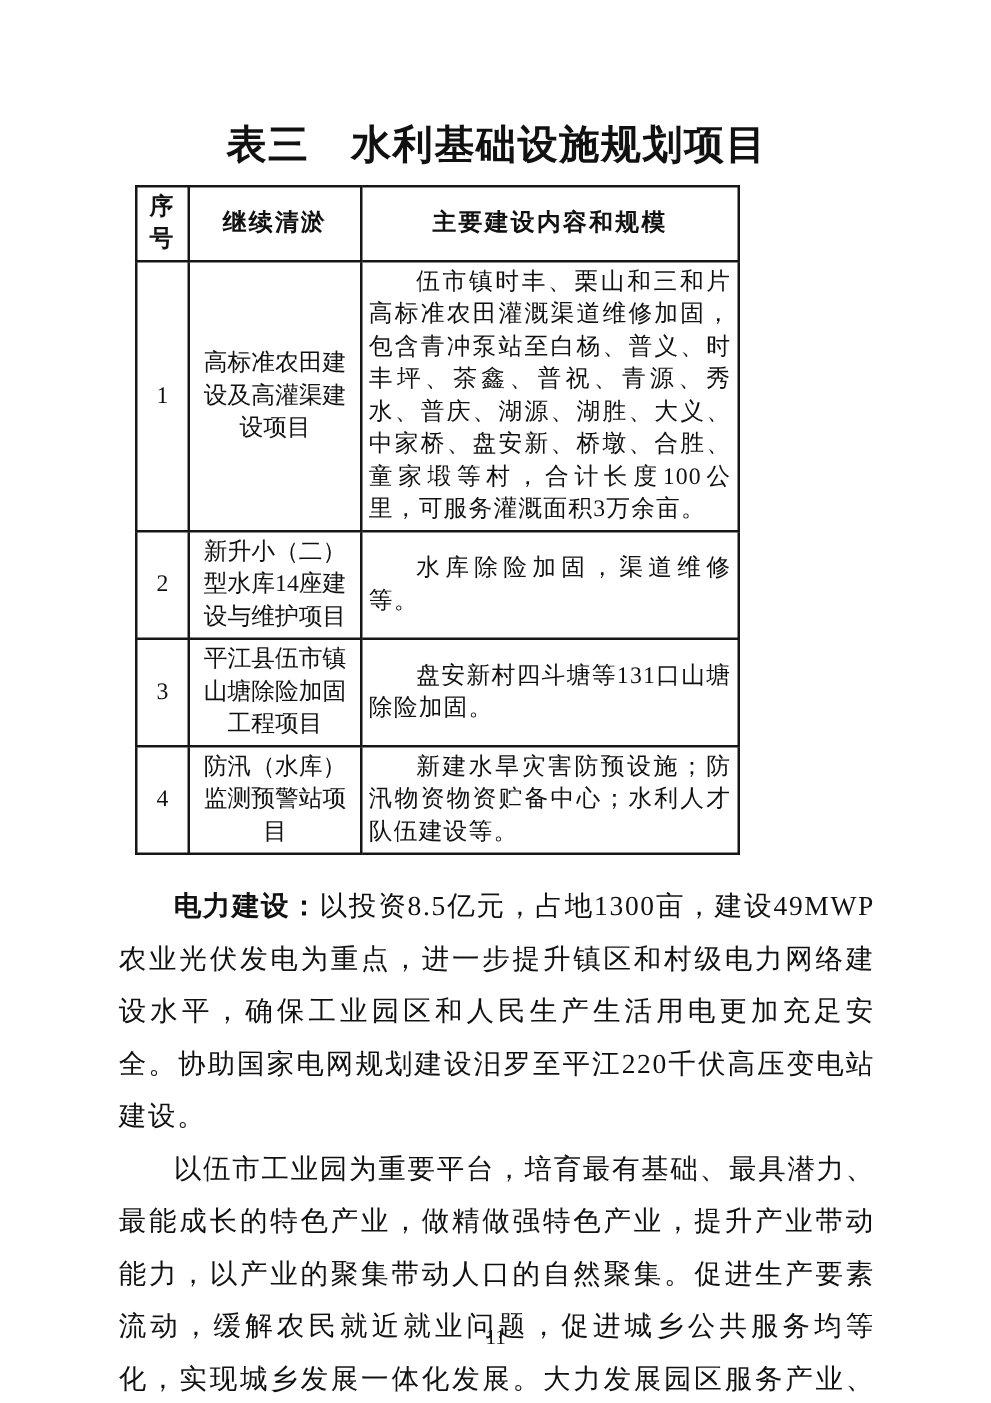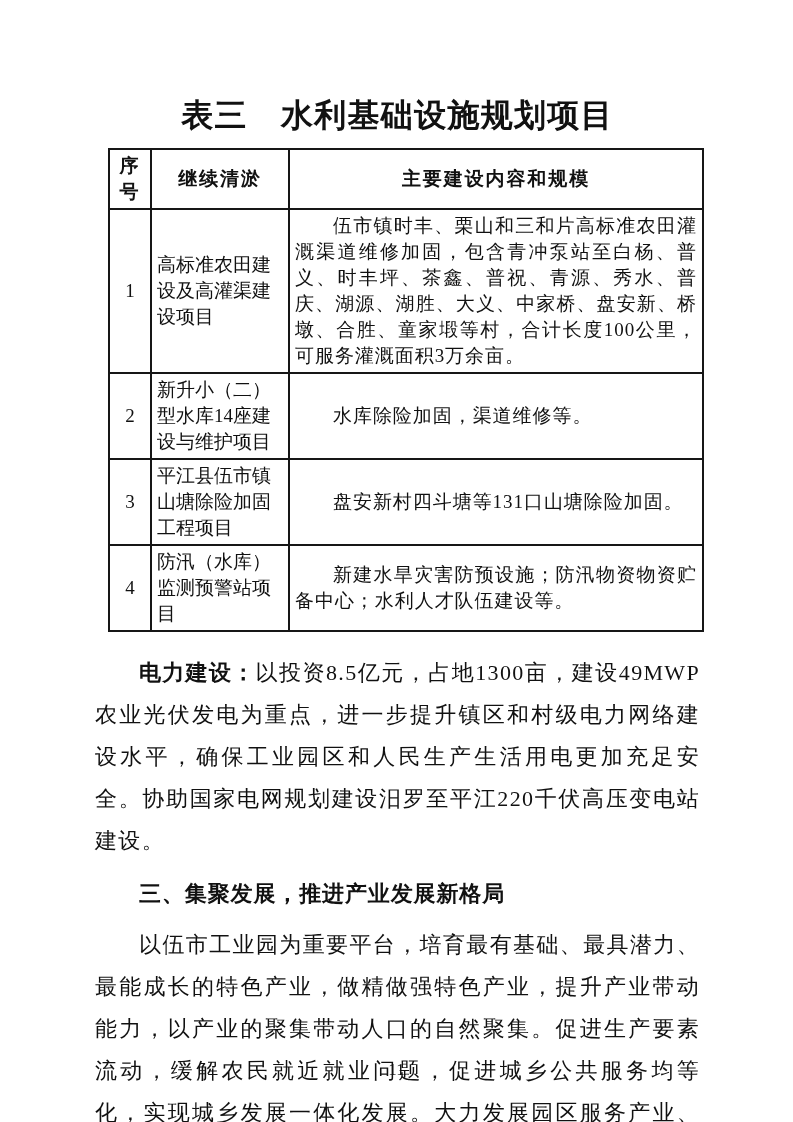--- a/index.html
+++ b/index.html
@@ -30,21 +30,21 @@
   .table-title {
     margin: 8px 0 10px 0;
     font-size: 32px;
     font-weight: bold;
     text-align: center;
     letter-spacing: 0.04em;
     font-family: "Liberation Sans", "DejaVu Sans", sans-serif;
   }
   table.plan-table {
     border-collapse: collapse;
-    width: 596px;
+    width: 484px;
     margin-left: 13px;
     table-layout: fixed;
   }
   .plan-table th, .plan-table td {
     border: 2px solid #161616;
     font-size: 19px;
     line-height: 26px;
     padding: 3px 5px;
     vertical-align: middle;
     box-sizing: border-box;
@@ -52,21 +52,21 @@
   }
   .plan-table th {
     font-weight: bold;
     text-align: center;
     height: 48px;
     letter-spacing: 0.1em;
   }
   .col-no    { width: 42px; }
   .col-name  { width: 138px; }
   .cell-no   { text-align: center; }
-  .cell-name { text-align: left; line-height: 30px; padding: 4px 6px; }
+  .cell-name { text-align: center; line-height: 30px; padding: 4px 6px; }
   .cell-content { text-align: justify; text-indent: 2em; letter-spacing: 0.05em; }
   .row1 .cell-content { line-height: 26px; }
   .bold-lead { font-weight: bold; letter-spacing: 0.05em; }
   .section-heading {
     margin: 14px 0 12px 0;
     font-size: 22px;
     font-weight: bold;
     text-indent: 2em;
     line-height: 36px;
     font-family: "Liberation Sans", "DejaVu Sans", sans-serif;
@@ -123,19 +123,18 @@
       <tr>
         <td class="cell-no">4</td>
         <td class="cell-name">防汛（水库）监测预警站项目</td>
         <td class="cell-content">新建水旱灾害防预设施；防汛物资物资贮备中心；水利人才队伍建设等。</td>
       </tr>
     </tbody>
   </table>
 
   <p class="body-par indent2 power-par"><span class="bold-lead">电力建设：</span><span>以投资8.5亿元，占地1300亩，建设49MWP农业光伏发电为重点，进一步提升镇区和村级电力网络建设水平，确保工业园区和人民生产生活用电更加充足安全。协助国家电网规划建设汨罗至平江220千伏高压变电站建设。</span></p>
 
-  <h3 class="section-heading">三、集聚发展，推进产业发展新格局</h3>
 
   <p class="body-par indent2">以伍市工业园为重要平台，培育最有基础、最具潜力、最能成长的特色产业，做精做强特色产业，提升产业带动能力，以产业的聚集带动人口的自然聚集。促进生产要素流动，缓解农民就近就业问题，促进城乡公共服务均等化，实现城乡发展一体化发展。大力发展园区服务产业、园区配套产业、农产品原材料生产产业。同时要调整优化空间布局，加快园艺示范中心和武岗、长</p>
 
   <div class="page-number">11</div>
 
 </div>
 
 </body></html>

